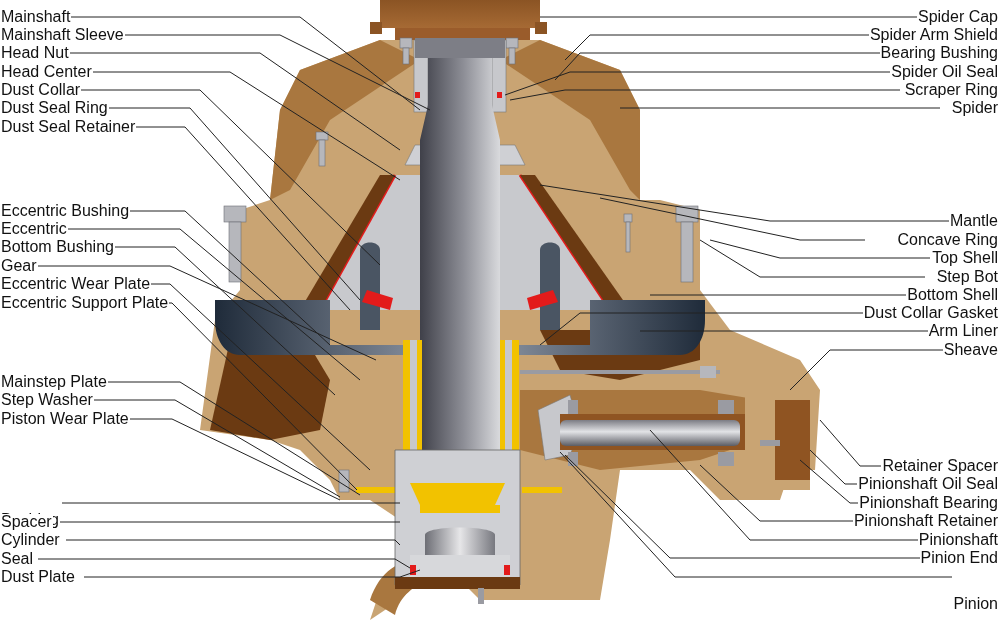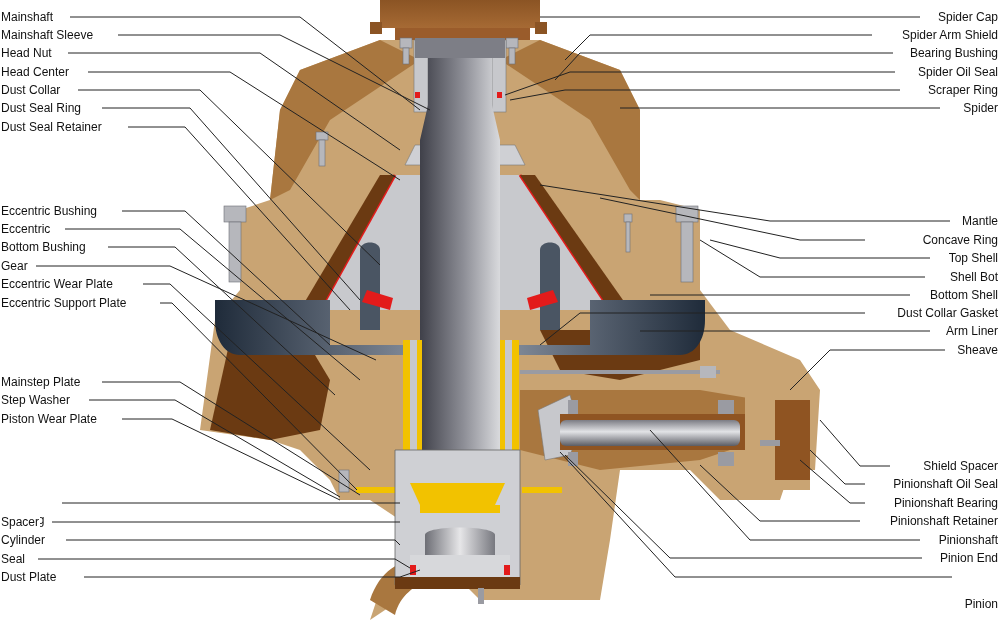--- a/index.html
+++ b/index.html
@@ -1,18 +1,18 @@
 <!DOCTYPE html>
 <html><head>
 <meta charset="utf-8">
 <style>
   html, body { margin:0; padding:0; background:#ffffff; }
   body { width:1001px; height:625px; overflow:hidden; position:relative; font-family:"Liberation Sans", sans-serif; }
   #stage { position:absolute; left:0; top:0; width:1001px; height:625px; }
-  .lbl { position:absolute; font-size:12px; color:#111; white-space:nowrap; line-height:16px; background:#fff; padding:0 1px; }
+  .lbl { position:absolute; font-size:16px; color:#111; white-space:nowrap; line-height:16px; background:#fff; padding:0 1px; }
   .lbl.left { left:0; }
   .lbl.right { right:2px; text-align:center; }
 </style>
 </head>
 <body>
 
 <div id="stage">
   <svg width="1001" height="625" viewBox="0 0 1001 625" xmlns="http://www.w3.org/2000/svg">
     <defs>
       <linearGradient id="shaftG" x1="0" x2="1" y1="0" y2="0">
@@ -223,25 +223,25 @@
   
   <div class="lbl right" style="top:9px">Spider Cap</div>
   <div class="lbl right" style="top:27px">Spider Arm Shield</div>
   <div class="lbl right" style="top:45px">Bearing Bushing</div>
   <div class="lbl right" style="top:64px">Spider Oil Seal</div>
   <div class="lbl right" style="top:82px">Scraper Ring</div>
   <div class="lbl right" style="top:100px">Spider</div>
   <div class="lbl right" style="top:213px">Mantle</div>
   <div class="lbl right" style="top:232px">Concave Ring</div>
   <div class="lbl right" style="top:250px">Top Shell</div>
-  <div class="lbl right" style="top:269px">Shell Bot</div>
+  <div class="lbl right" style="top:269px">Step Bot</div>
   <div class="lbl right" style="top:287px">Bottom Shell</div>
   <div class="lbl right" style="top:305px">Dust Collar Gasket</div>
   <div class="lbl right" style="top:323px">Arm Liner</div>
   <div class="lbl right" style="top:342px">Sheave</div>
-  <div class="lbl right" style="top:458px">Shield Spacer</div>
+  <div class="lbl right" style="top:458px">Retainer Spacer</div>
   <div class="lbl right" style="top:476px">Pinionshaft Oil Seal</div>
   <div class="lbl right" style="top:495px">Pinionshaft Bearing</div>
   <div class="lbl right" style="top:513px">Pinionshaft Retainer</div>
   <div class="lbl right" style="top:532px">Pinionshaft</div>
   <div class="lbl right" style="top:550px">Pinion End</div>
   <div class="lbl right" style="top:596px">Pinion</div>
 </div>
 
 </body></html>

